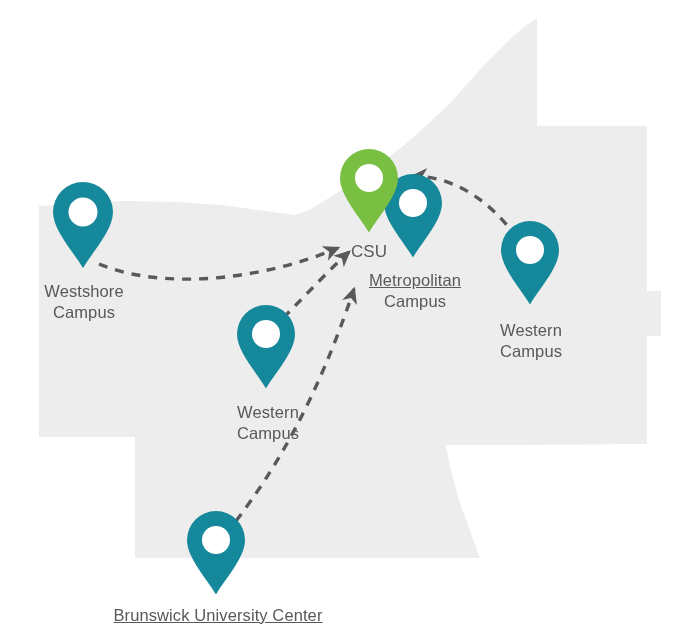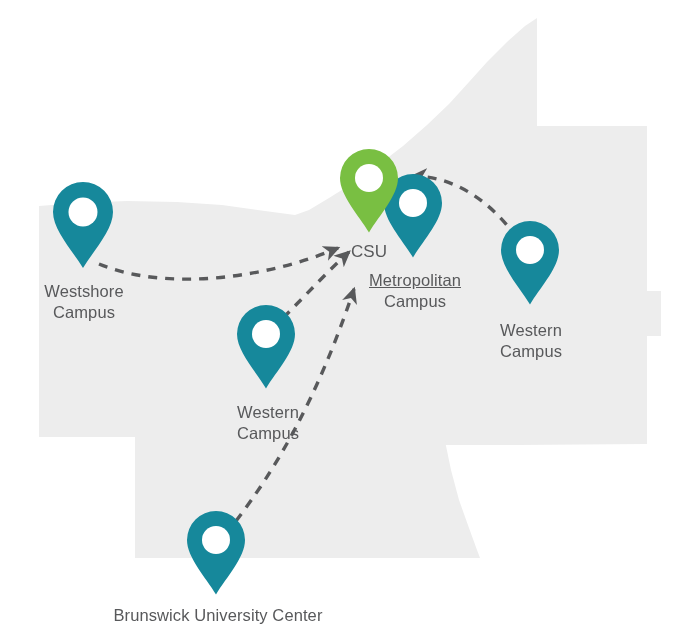--- a/index.html
+++ b/index.html
@@ -32,21 +32,21 @@
     text-align: center;
     color: #58595b;
     font-family: "Liberation Sans", sans-serif;
     font-size: 16.5px;
     line-height: 21px;
     white-space: pre;
     letter-spacing: 0.1px;
     pointer-events: none;
   }
   .label-csu { font-size: 17px; }
-  .label-wide { white-space: nowrap; }
+  .label-wide { white-space: nowrap; text-decoration: underline; }
 </style>
 </head>
 <body>
 
 <div id="map-root">
 
   <svg id="map-svg" viewBox="0 0 678 644" xmlns="http://www.w3.org/2000/svg">
 
     <defs>
 

